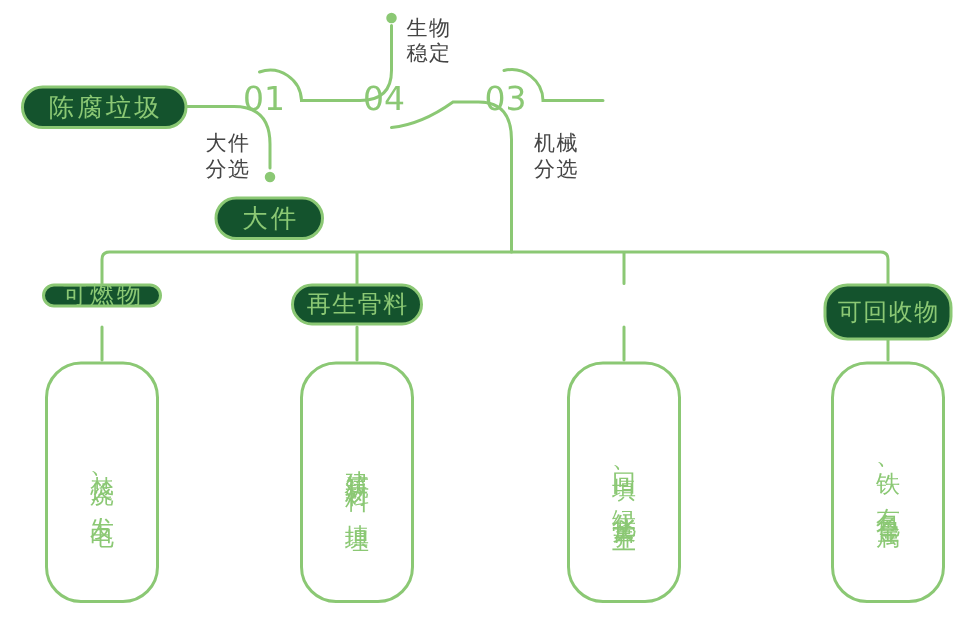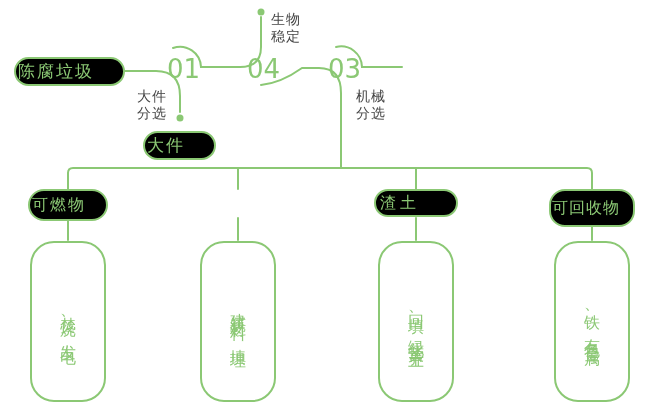--- a/index.html
+++ b/index.html
@@ -14,33 +14,33 @@
     font-family:"DejaVu Sans",sans-serif;
     overflow:hidden;
   }
   .stage svg{position:absolute;left:0;top:0;}
   .pill{
     position:absolute;
     box-sizing:border-box;
     border:2px solid var(--g);
     border-radius:16px;
     color:var(--g);
-    display:flex;align-items:center;justify-content:flex-start;
+    display:flex;align-items:center;justify-content:center;
     font-size:16px;
     letter-spacing:2px;
     text-indent:2px;
     white-space:nowrap;
-    background:#000000;
+    background:#14532d;
   }
   .step-num{
     position:absolute;
     color:var(--g);
-    font-size:26px;
+    font-size:22px;
     font-weight:400;
-    text-align:right;
+    text-align:left;
     line-height:1;
   }
   .step-label{
     position:absolute;
     color:var(--dark);
     font-size:14px;
     line-height:17px;
     letter-spacing:1px;
     white-space:pre-line;
   }
@@ -94,34 +94,34 @@
   </div>
 
   <div class="step-num" style="left:242px;top:56px;width:38px;">04</div>
   <div class="step-label" style="left:271px;top:11px;">生物
 稳定</div>
 
   <div class="step-num" style="left:323px;top:56px;width:38px;">03</div>
   <div class="step-label" style="left:356px;top:88px;">机械
 分选</div>
 
-  <div class="pill" style="left:28px;top:189px;width:80px;height:32px;">
+  <div class="pill" style="left:28px;top:189px;width:80px;height:16px;">
     <span>可燃物</span>
   </div>
   <div class="tallbox" style="left:30px;top:241px;width:76px;height:161px;">
     <span class="vtext">焚烧、发电</span>
   </div>
 
+  <div class="pill" style="left:194px;top:189px;width:88px;height:28px;letter-spacing:1px;text-indent:1px;">
+    <span>再生骨料</span>
+  </div>
   <div class="tallbox" style="left:200px;top:241px;width:76px;height:161px;">
     <span class="vtext">建筑材料、填埋</span>
   </div>
 
-  <div class="pill" style="left:374px;top:189px;width:84px;height:28px;letter-spacing:4px;text-indent:4px;">
-    <span>渣土</span>
-  </div>
   <div class="tallbox" style="left:378px;top:241px;width:76px;height:161px;">
     <span class="vtext" style="letter-spacing:3px;">回填、绿化营养土</span>
   </div>
 
   <div class="pill" style="left:549px;top:189px;width:86px;height:38px;letter-spacing:1px;text-indent:1px;">
     <span>可回收物</span>
   </div>
   <div class="tallbox" style="left:554px;top:241px;width:76px;height:161px;">
     <span class="vtext">铁、有色金属</span>
   </div>

